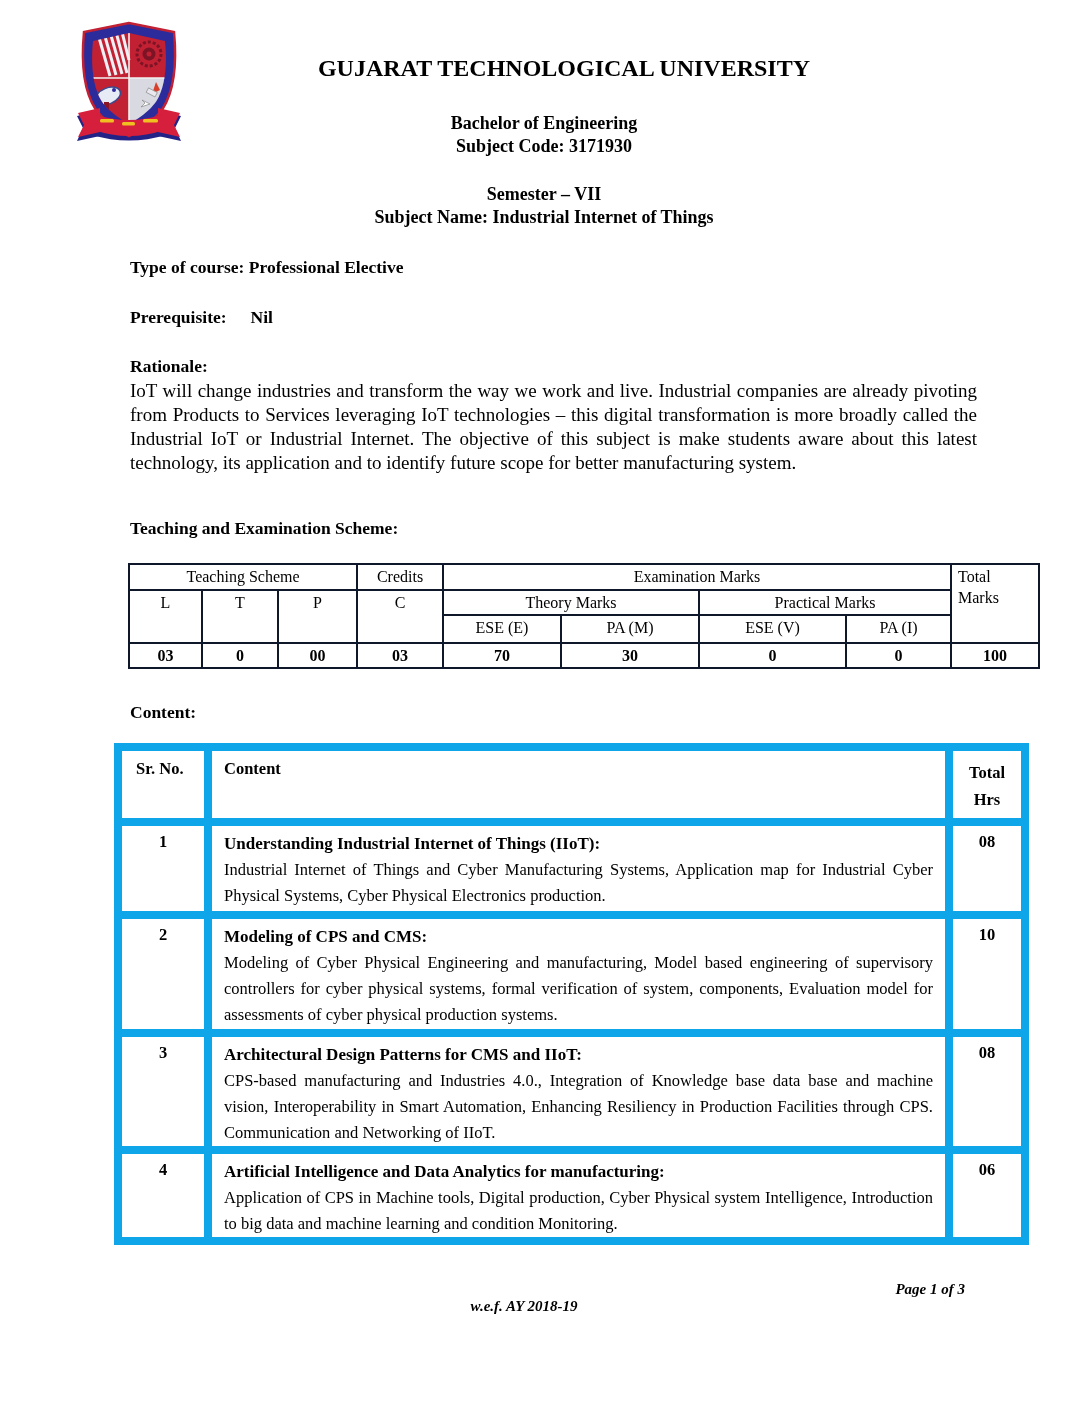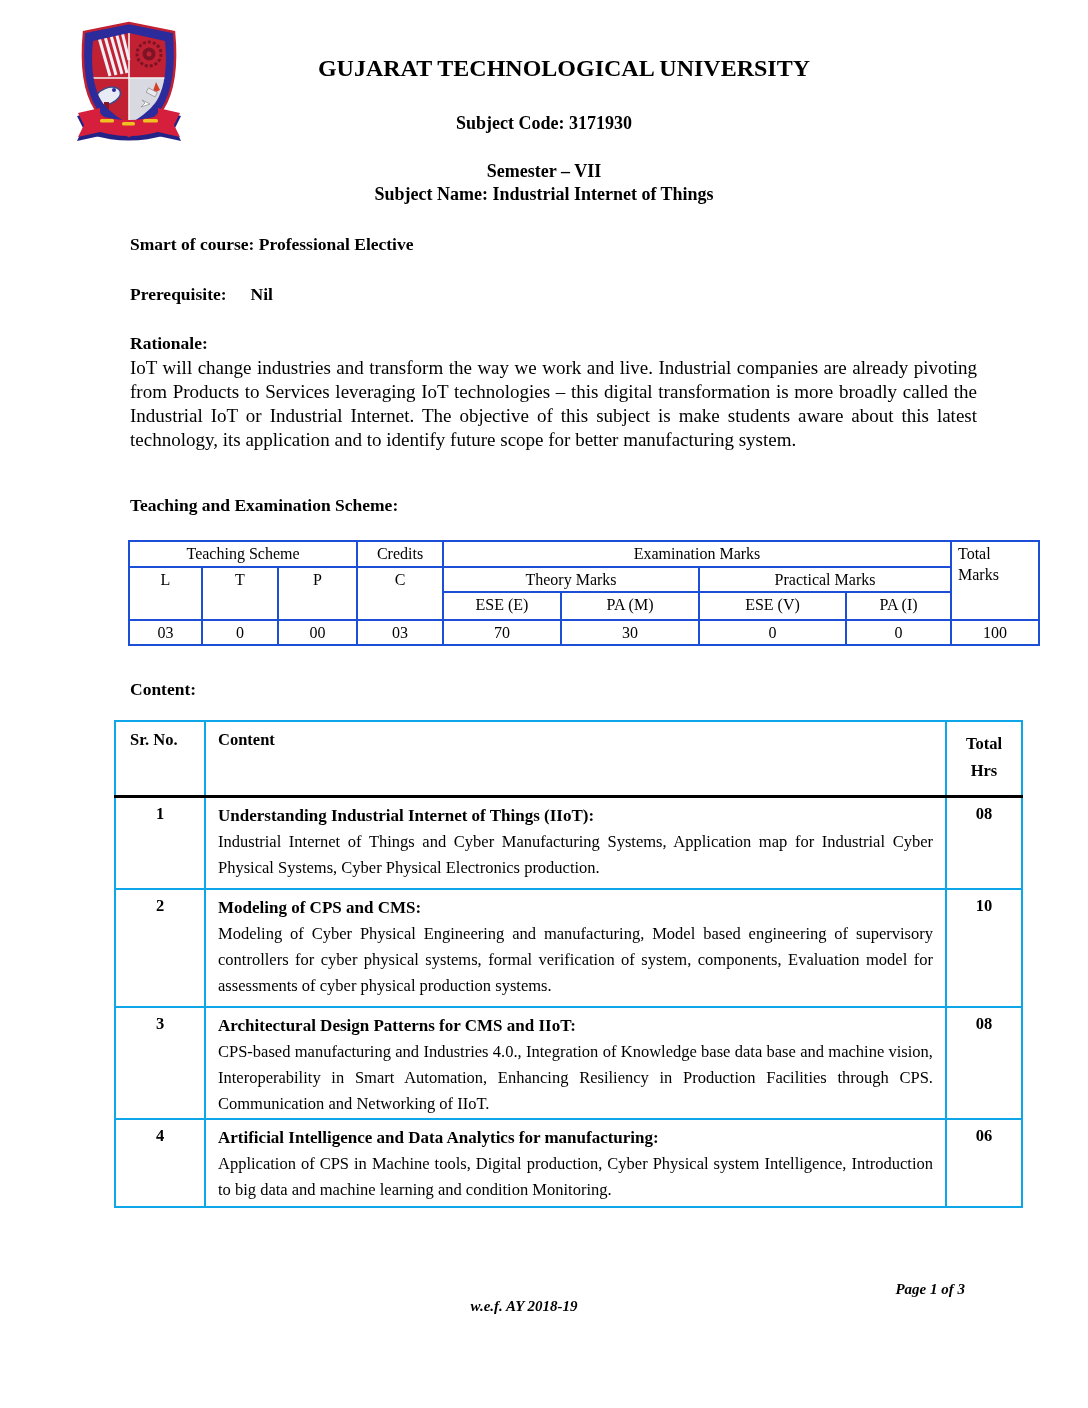--- a/index.html
+++ b/index.html
@@ -36,39 +36,39 @@
   .scheme-h  { margin-top:42px; }
   .content-h { margin-top:32px; }
   
   table { border-collapse:collapse; table-layout:fixed; }
   .scheme-table {
     margin:24px 0 0 128px;
     width:910px;
     font-size:16px;
   }
   .scheme-table td {
-    border:2px solid #1d4ed8;
+    border:2px solid #0f172a;
     text-align:center;
     vertical-align:top;
     padding:1px 2px;
     line-height:21px;
   }
   .scheme-table tr.r1 td { height:26px; }
   .scheme-table tr.r2 td { height:22px; }
   .scheme-table tr.r3 td { height:28px; }
-  .scheme-table tr.r4 td { height:20px; font-weight:normal; }
+  .scheme-table tr.r4 td { height:20px; font-weight:bold; }
   .scheme-table td.total-cell { text-align:left; padding-left:6px; }
   
   .content-table {
     margin:20px 0 0 114px;
     width:907px;
     font-size:16.5px;
   }
   .content-table td {
-    border:2px solid #0ea5e9;
+    border:8px solid #0ea5e9;
     vertical-align:top;
   }
   .content-table tr.chead td { height:75px; border-bottom:3px solid #000; font-weight:bold; padding-top:8px; }
   .content-table td.sr-h { padding-left:14px; }
   .content-table td.content-h-cell { padding-left:12px; }
   .content-table td.hrs-h { text-align:center; line-height:27px; }
   .content-table td.sr-cell  { text-align:center; font-weight:bold; padding-top:6px; }
   .content-table td.hrs-cell { text-align:center; font-weight:bold; padding-top:6px; }
   .content-table td.content-cell { padding:5px 12px 0 12px; }
   .content-title { font-weight:bold; font-size:17px; line-height:26px; }
@@ -145,30 +145,31 @@
         <rect x="30" y="99" width="14" height="3.5" rx="1.5"></rect>
         <rect x="52" y="102" width="13" height="3.5" rx="1.5"></rect>
         <rect x="73" y="99" width="15" height="3.5" rx="1.5"></rect>
       </g>
     </svg>
   </div>
 
   <div class="header">
     <div class="univ-title">GUJARAT TECHNOLOGICAL UNIVERSITY</div>
     <div class="header-sub">
+      <span class="hline">Bachelor of Engineering</span>
       <span class="hline">Subject Code: 3171930</span>
     </div>
     <div class="header-sem">
       <span class="hline">Semester – VII</span>
       <span class="hline">Subject Name: Industrial Internet of Things</span>
     </div>
   </div>
 
   <div class="bodytext">
-    <div class="line-bold type-line">Smart of course: Professional Elective</div>
+    <div class="line-bold type-line">Type of course: Professional Elective</div>
     <div class="line-bold prereq-line">
       <span>Prerequisite:</span><span class="prereq-val">Nil</span>
     </div>
     <div class="line-bold rationale-h">Rationale:</div>
     <div class="rationale-p">IoT will change industries and transform the way we work and live.  Industrial companies are already pivoting from Products to Services leveraging IoT technologies – this digital transformation is more broadly called the Industrial IoT or Industrial Internet.  The objective of this subject is make students aware about this latest technology, its application and to identify future scope for better manufacturing system.</div>
     <div class="line-bold scheme-h">Teaching and Examination Scheme:</div>
   </div>
 
   <table class="scheme-table">
     <colgroup>

